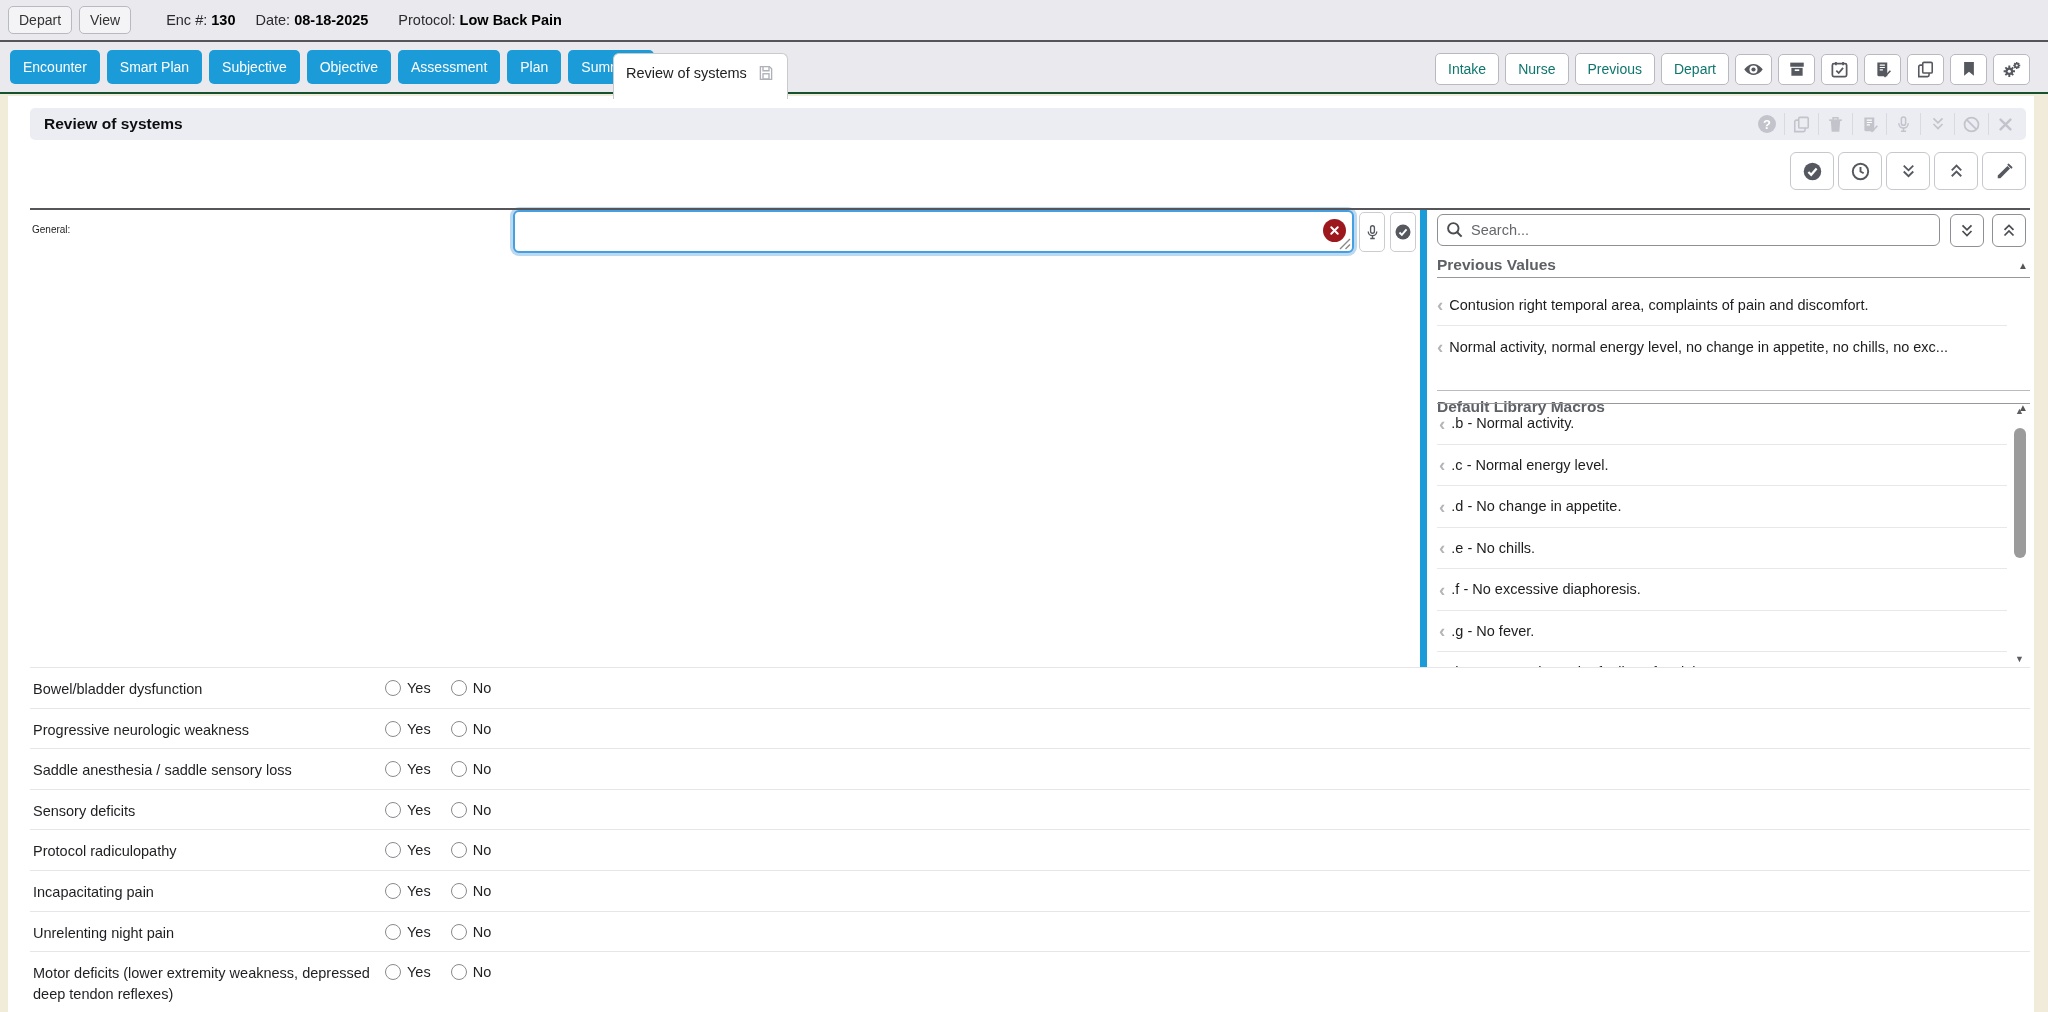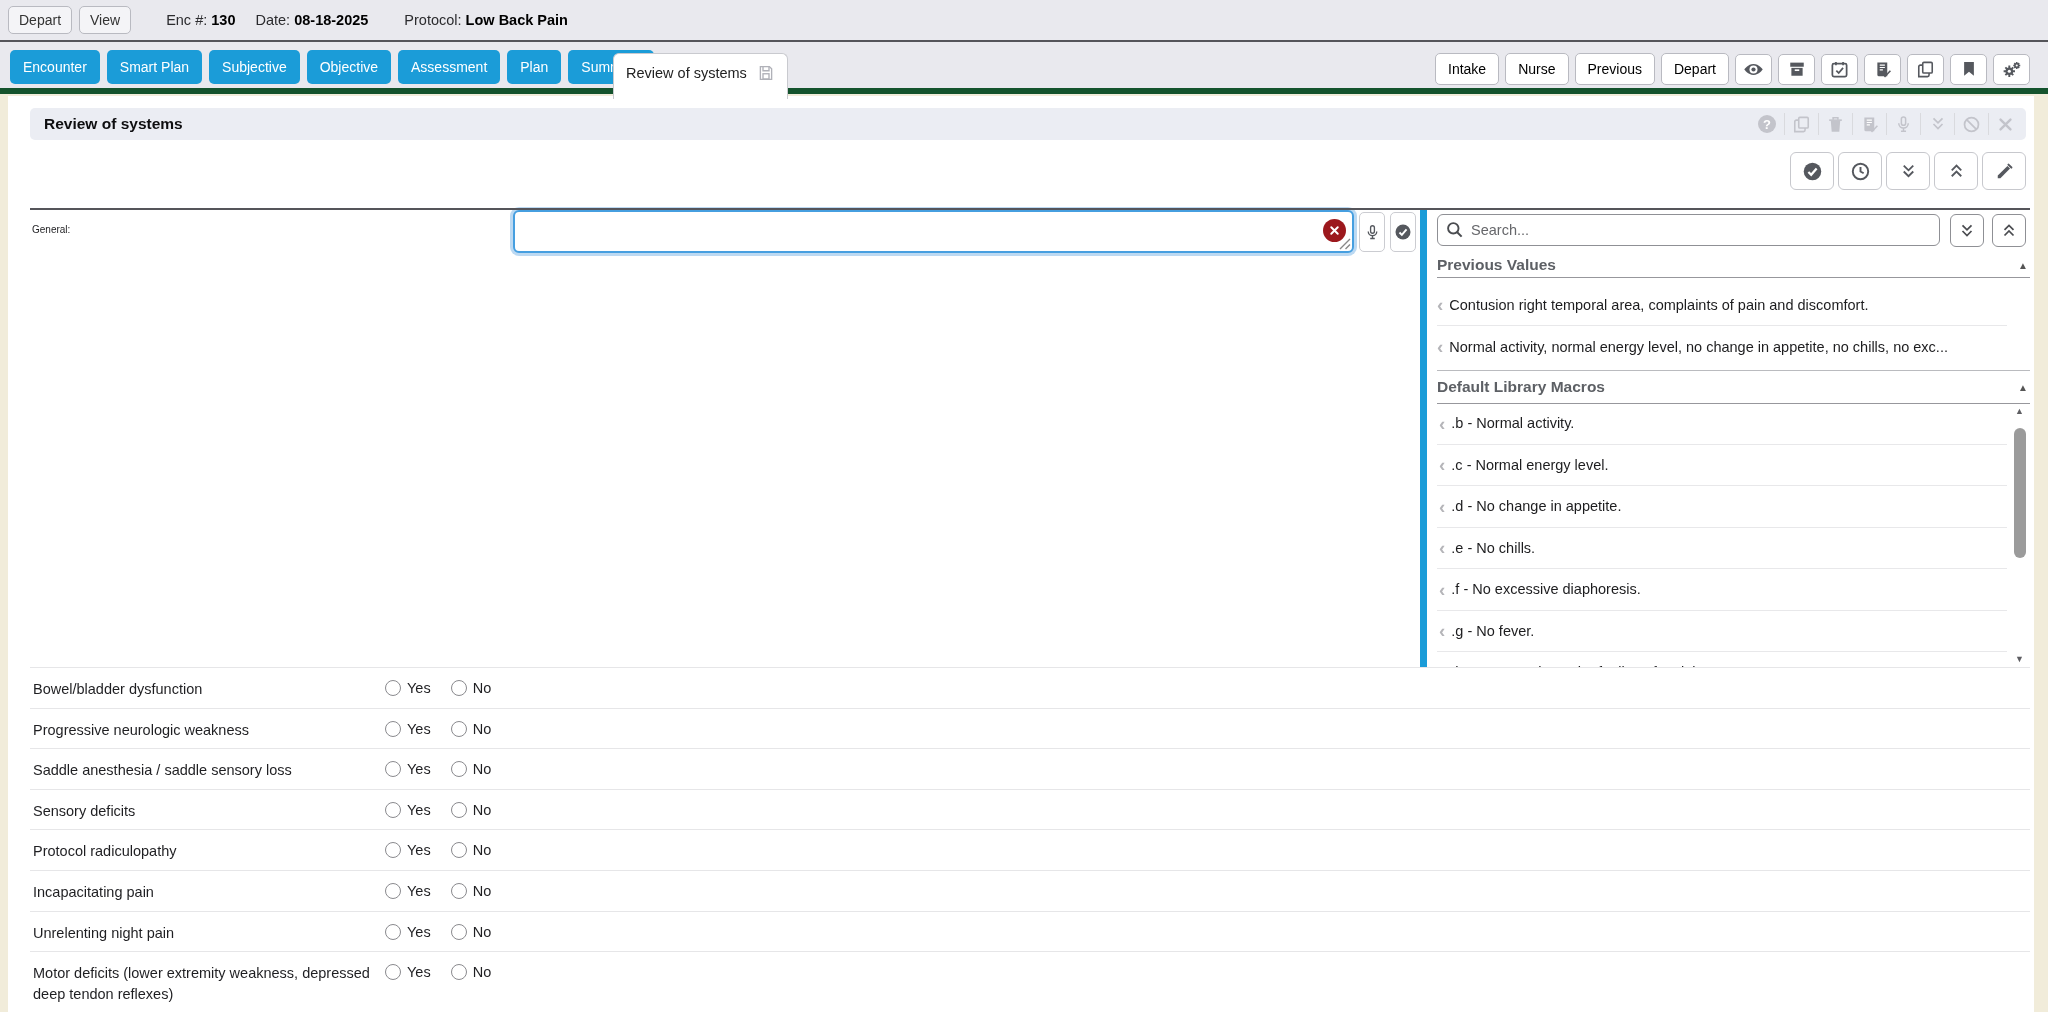--- a/index.html
+++ b/index.html
@@ -23,38 +23,38 @@
     height:28px; padding:0 10px; font-size:14px; color:#333;
     display:inline-flex; align-items:center; margin-right:7px; cursor:pointer;
   }
   .tb-info { margin-left:28px; font-size:14.5px; color:#2b2b2e; }
   .tb-info b { color:#000; font-weight:700; }
   .tb-sep { display:inline-block; width:20px; }
 
   
   .toolbar {
     position:absolute; left:0; top:42px; width:2048px; height:52px;
-    background:#e9e9ee; border-bottom:6px solid #14532d;
+    background:#e9e9ee; border-bottom:2px solid #14532d;
   }
   .nav-row { position:absolute; left:10px; top:8px; display:flex; gap:7px; }
   .nav-btn {
     background:#1b9cd8; color:#fff; border:none; border-radius:5px;
     height:34px; padding:0 13px; font-size:14px; cursor:pointer;
     display:inline-flex; align-items:center;
   }
   .doc-tab {
     position:absolute; left:613px; top:11px; height:46px; z-index:3;
     background:#fff; border:1px solid #c9cacf; border-bottom:none;
     border-radius:6px 6px 0 0; display:flex; align-items:center;
     padding:0 12px 8px 12px; gap:10px; font-size:14.5px; color:#222;
   }
   .right-tools { position:absolute; right:18px; top:11px; display:flex; gap:6px; align-items:center; }
   .role-btn {
     background:#fff; border:1px solid #b9bac1; border-radius:5px;
-    height:31px; padding:15px 12px; font-size:14px; color:#000000; cursor:pointer;
+    height:31px; padding:15px 12px; font-size:14px; color:#0f766e; cursor:pointer;
     display:inline-flex; align-items:center;
   }
   .icon-btn {
     background:#fff; border:1px solid #b9bac1; border-radius:5px;
     width:37px; height:31px; display:inline-flex; align-items:center; justify-content:center;
     color:#55585e; cursor:pointer;
   }
 
   
   .main-panel { position:absolute; left:8px; top:96px; width:2026px; height:916px; background:#fff; }
@@ -256,21 +256,21 @@
   <span class="tb-info">
     <span>Enc #:</span>
     <b>130</b>
   </span>
   <span class="tb-sep"></span>
   <span class="tb-info" style="margin-left:0;">
     <span>Date:</span>
     <b>08-18-2025</b>
   </span>
   <span class="tb-sep"></span>
-  <span class="tb-info" style="margin-left:16px;">
+  <span class="tb-info" style="margin-left:10px;">
     <span>Protocol:</span>
     <b>Low Back Pain</b>
   </span>
 </div>
 
 <div class="toolbar">
   <div class="nav-row">
     <button class="nav-btn">Encounter</button>
     <button class="nav-btn">Smart Plan</button>
     <button class="nav-btn">Subjective</button>
@@ -461,21 +461,21 @@
 <div class="rp-item" style="top:284px; height:41px;">
   <span class="chev">‹</span>
   <span>Contusion right temporal area, complaints of pain and discomfort.</span>
 </div>
 <div class="item-line" style="top:325px;"></div>
 <div class="rp-item" style="top:326px; height:41px;">
   <span class="chev">‹</span>
   <span>Normal activity, normal energy level, no change in appetite, no chills, no exc...</span>
 </div>
 
-<div class="rp-header" style="top:370px; border-top:1px solid #babbbf; height:33px;gap:36px;">
+<div class="rp-header" style="top:390px; border-top:1px solid #babbbf; height:33px;gap:36px;">
   <span>Default Library Macros</span>
   <span class="tri">▲</span>
 </div>
 <div class="rp-underline" style="top:403px;"></div>
 
 <div class="macro-list">
   <div class="macro-item">
       <span class="chev">‹</span>
       <span>.b - Normal activity.</span>
     </div>

